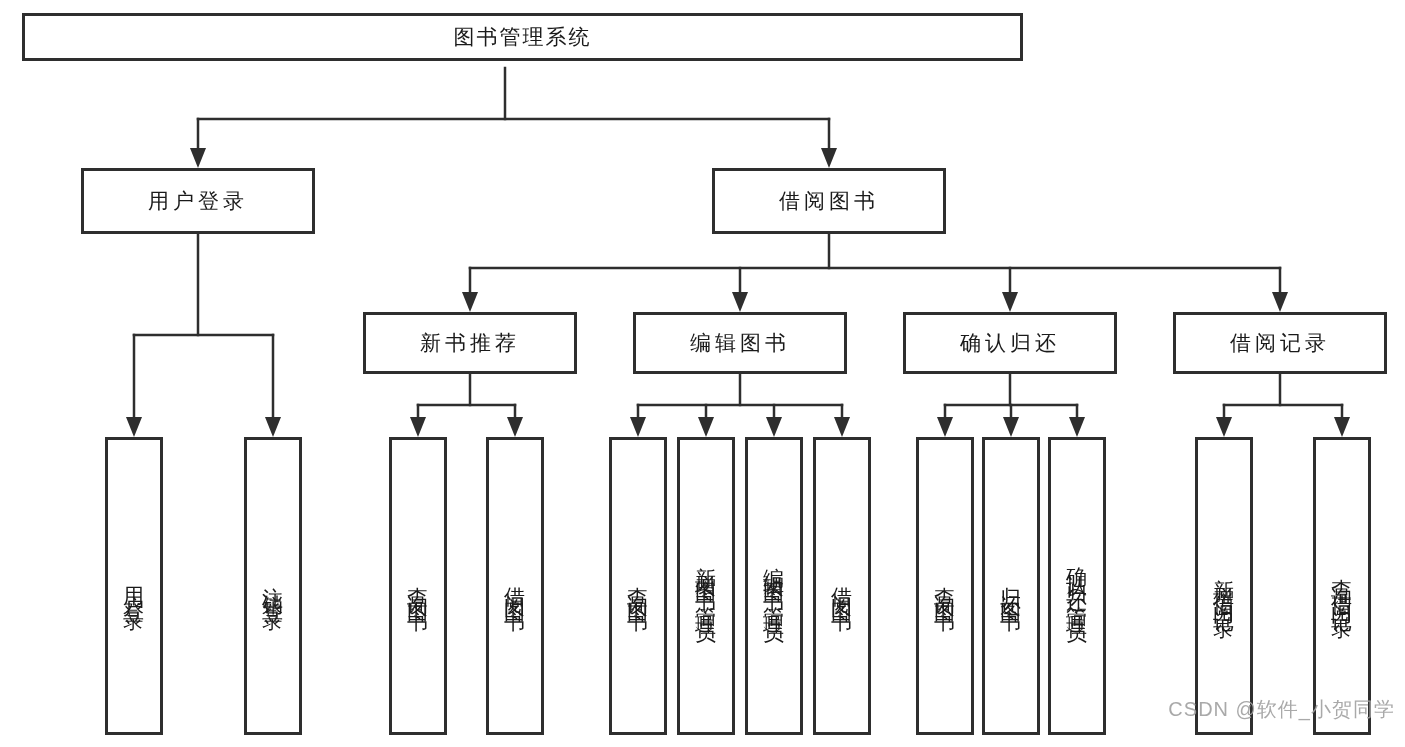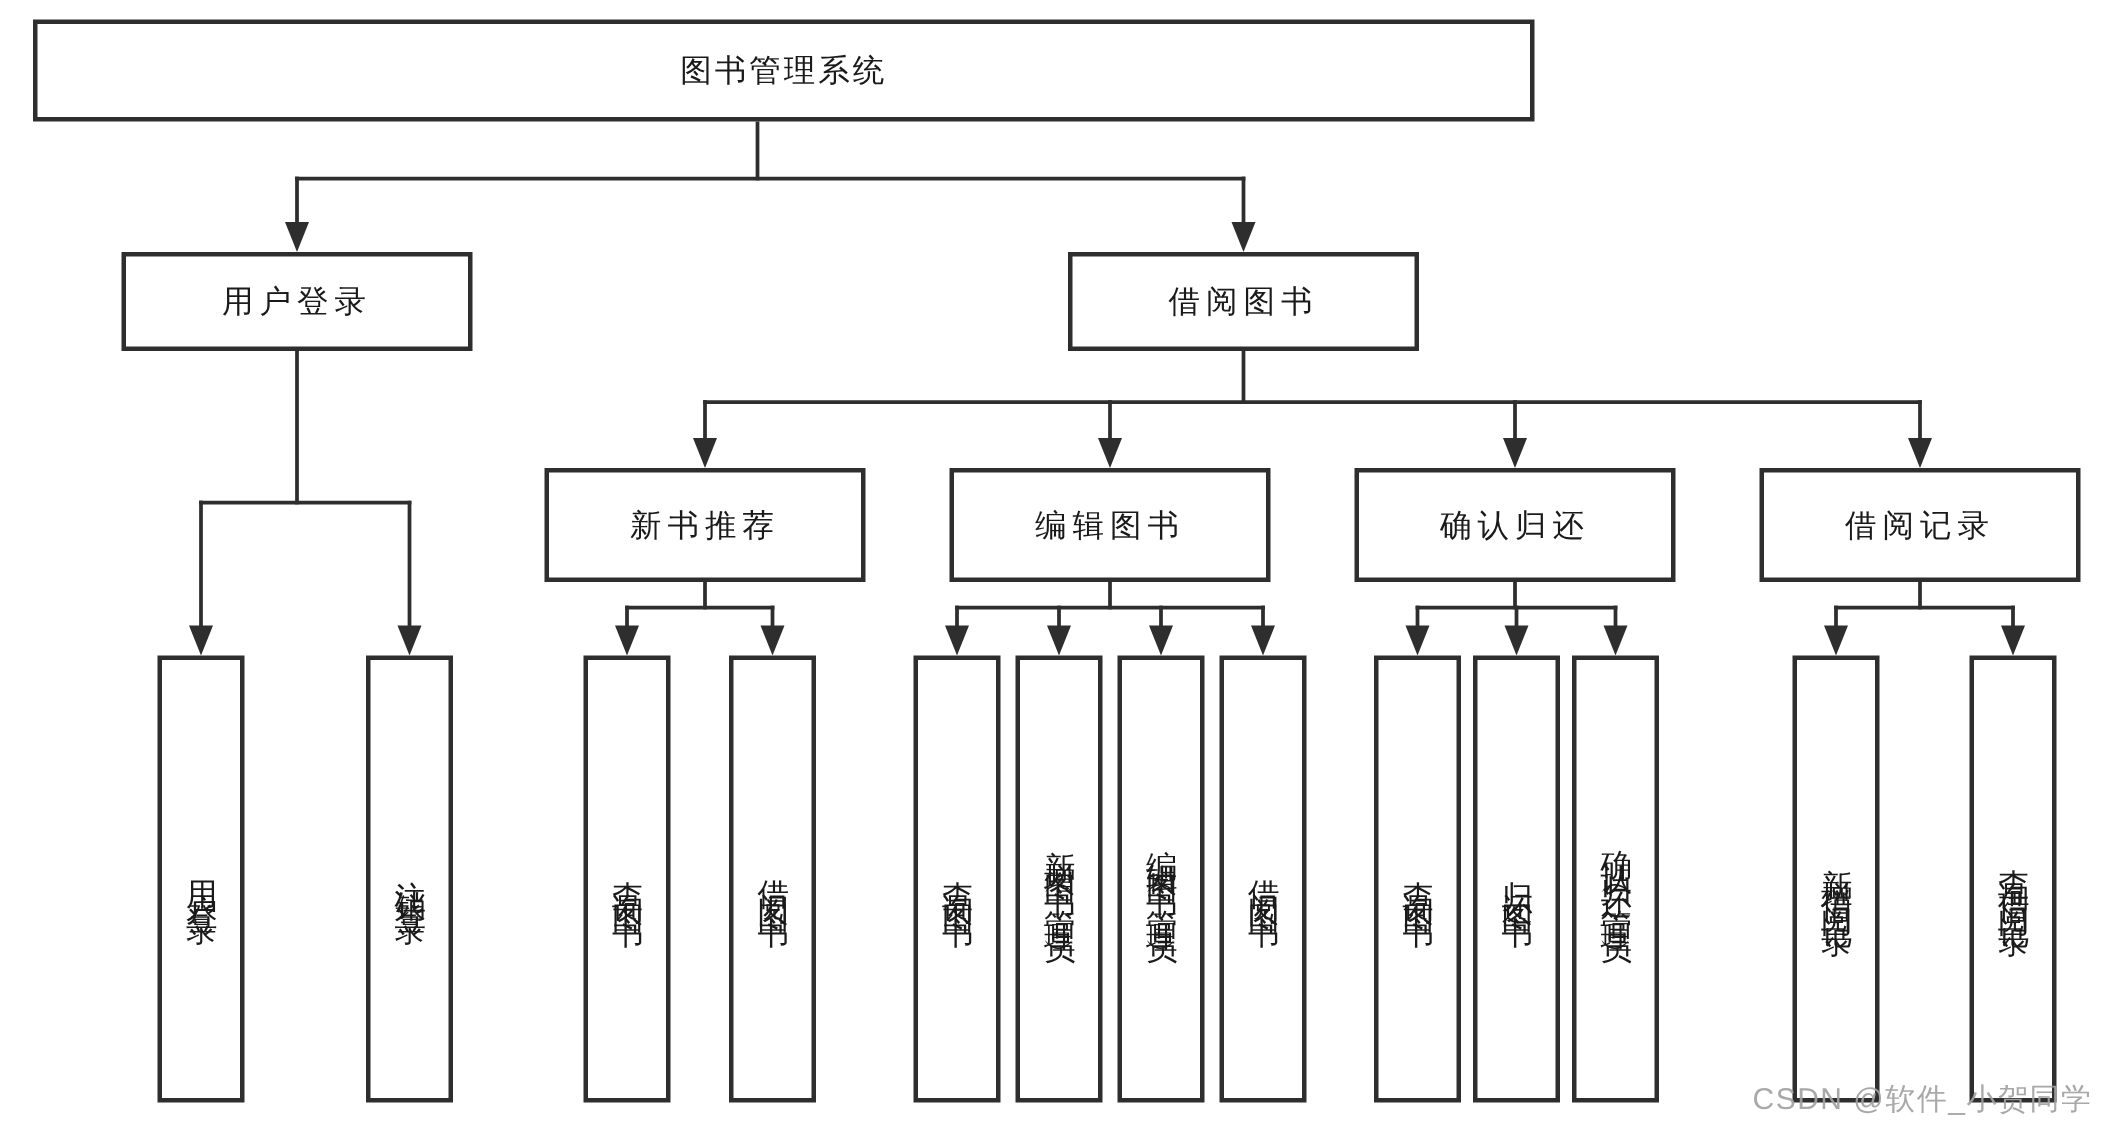--- a/index.html
+++ b/index.html
@@ -6,30 +6,30 @@
   .canvas {
     position:relative; width:1405px; height:747px; background:#ffffff;
     font-family:"Liberation Sans", sans-serif; color:#1a1a1a; overflow:hidden;
   }
   svg.connectors { position:absolute; left:0; top:0; z-index:1; }
   .node {
     position:absolute; box-sizing:border-box; background:#ffffff;
     border:3px solid #2e2e2e; display:flex; align-items:center; justify-content:center;
     z-index:2; text-align:center;
   }
-  .root { left:22px; top:13px; width:1001px; height:68px; font-size:21px; letter-spacing:2px; }
+  .root { left:22px; top:13px; width:1001px; height:48px; font-size:21px; letter-spacing:2px; }
   .l2   { top:168px; width:234px; height:66px; font-size:21px; letter-spacing:4px; }
-  .l3   { top:312px; width:214px; height:76px; font-size:21px; letter-spacing:4px; }
+  .l3   { top:312px; width:214px; height:62px; font-size:21px; letter-spacing:4px; }
   .leaf { top:437px; width:58px; height:298px; font-size:21px; }
   .leaf .vtext {
     writing-mode:vertical-rl; text-orientation:mixed;
     letter-spacing:8px; line-height:1; display:block;
   }
   .watermark {
-    position:absolute; right:10px; bottom:1px; z-index:5;
+    position:absolute; right:10px; bottom:24px; z-index:5;
     font-size:20px; letter-spacing:1px; color:rgba(162,162,162,0.92);
   }
 </style>
 </head>
 <body>
 
 <div class="canvas">
 
   <svg class="connectors" width="1405" height="747" viewBox="0 0 1405 747">
     <g stroke="#2e2e2e" stroke-width="2.5" stroke-linecap="square" fill="none">

